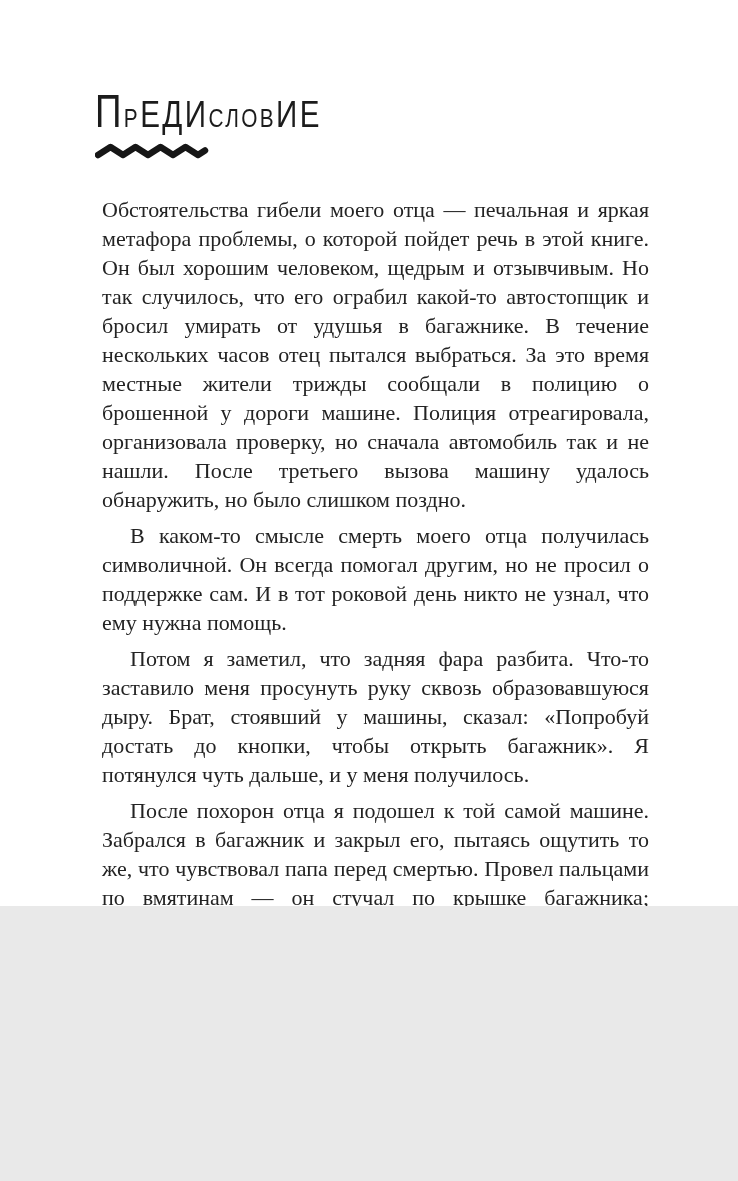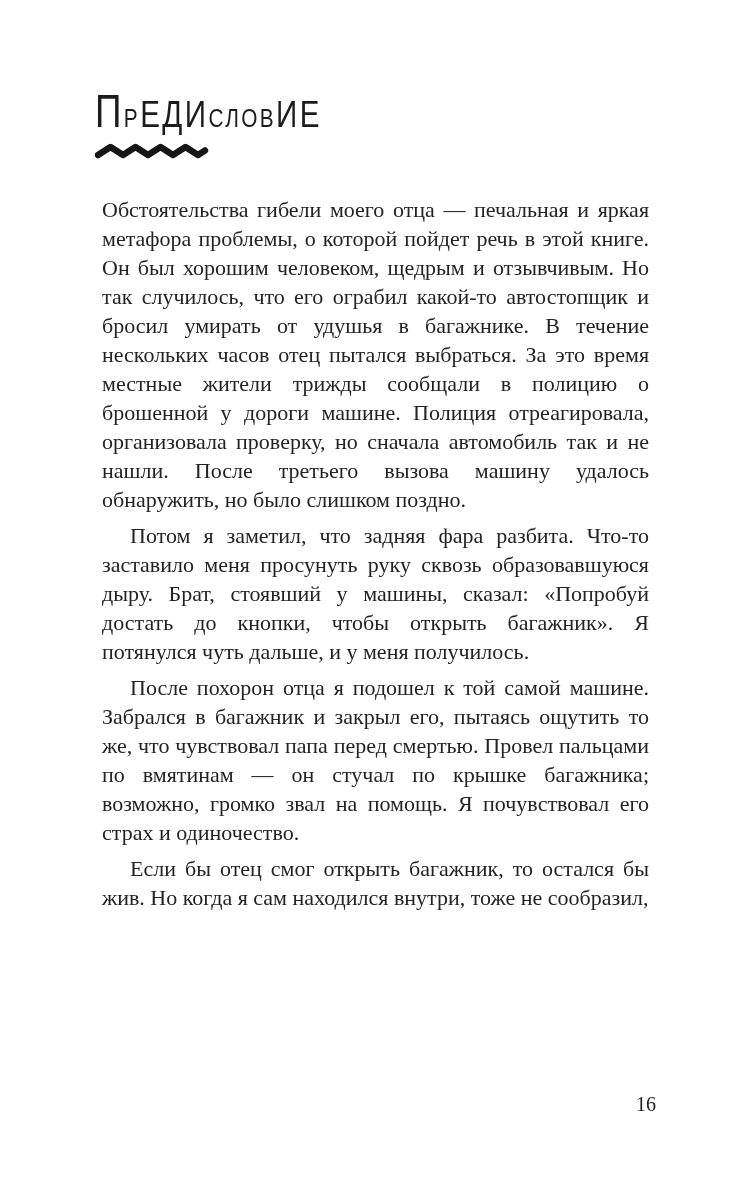--- a/index.html
+++ b/index.html
@@ -3,21 +3,21 @@
 <meta charset="utf-8">
 <style>
   html, body {
     margin: 0;
     padding: 0;
     background: #e9e9e9;
   }
   .page {
     position: relative;
     width: 738px;
-    height: 1181px;
+    height: 906px;
     margin: 0 auto;
     background: #ffffff;
     overflow: hidden;
     font-family: "Liberation Serif", serif;
     color: #232323;
   }
   .content {
     position: absolute;
     left: 95px;
     right: 82px;
@@ -76,20 +76,21 @@
   <div class="content">
 
     <h1 class="heading"><span class="ch-xl">П</span><span class="ch-sm">р</span><span class="ch-lg">Е</span><span class="ch-lg">Д</span><span class="ch-lg">И</span><span class="ch-sm">с</span><span class="ch-sm">л</span><span class="ch-sm">о</span><span class="ch-sm">в</span><span class="ch-lg">И</span><span class="ch-lg">Е</span></h1>
 
     <svg class="squiggle" width="115" height="16" viewBox="0 0 115 16" aria-hidden="true">
       <polyline points="3,12 15.5,4 28,12 40.5,4 53,12 65.5,4 78,12 90.5,4 103,12 110,7.5" fill="none" stroke="#161616" stroke-width="6.5" stroke-linecap="round" stroke-linejoin="round"></polyline>
     </svg>
 
     <div class="body-text">
       <p>Обстоятельства гибели моего отца — печальная и яркая метафора проблемы, о которой пойдет речь в этой книге. Он был хорошим человеком, щедрым и отзывчивым. Но так случилось, что его ограбил какой-то автостопщик и бросил умирать от удушья в багажнике. В течение нескольких часов отец пытался выбраться. За это время местные жители трижды сообщали в полицию о брошенной у дороги машине. Полиция отреагировала, организовала проверку, но сначала автомобиль так и не нашли. После третьего вызова машину удалось обнаружить, но было слишком поздно.</p>
+      <p class="indent">В каком-то смысле смерть моего отца получилась символичной. Он всегда помогал другим, но не просил о поддержке сам. И в тот роковой день никто не узнал, что ему нужна помощь.</p>
       <p class="indent">Потом я заметил, что задняя фара разбита. Что-то заставило меня просунуть руку сквозь образовавшуюся дыру. Брат, стоявший у машины, сказал: «Попробуй достать до кнопки, чтобы открыть багажник». Я потянулся чуть дальше, и у меня получилось.</p>
       <p class="indent">После похорон отца я подошел к той самой машине. Забрался в багажник и закрыл его, пытаясь ощутить то же, что чувствовал папа перед смертью. Провел пальцами по вмятинам — он стучал по крышке багажника; возможно, громко звал на помощь. Я почувствовал его страх и одиночество.</p>
       <p class="indent">Если бы отец смог открыть багажник, то остался бы жив. Но когда я сам находился внутри, тоже не сообразил,</p>
     </div>
   </div>
 
   <div class="page-number">16</div>
 </div>
 
 </body></html>

